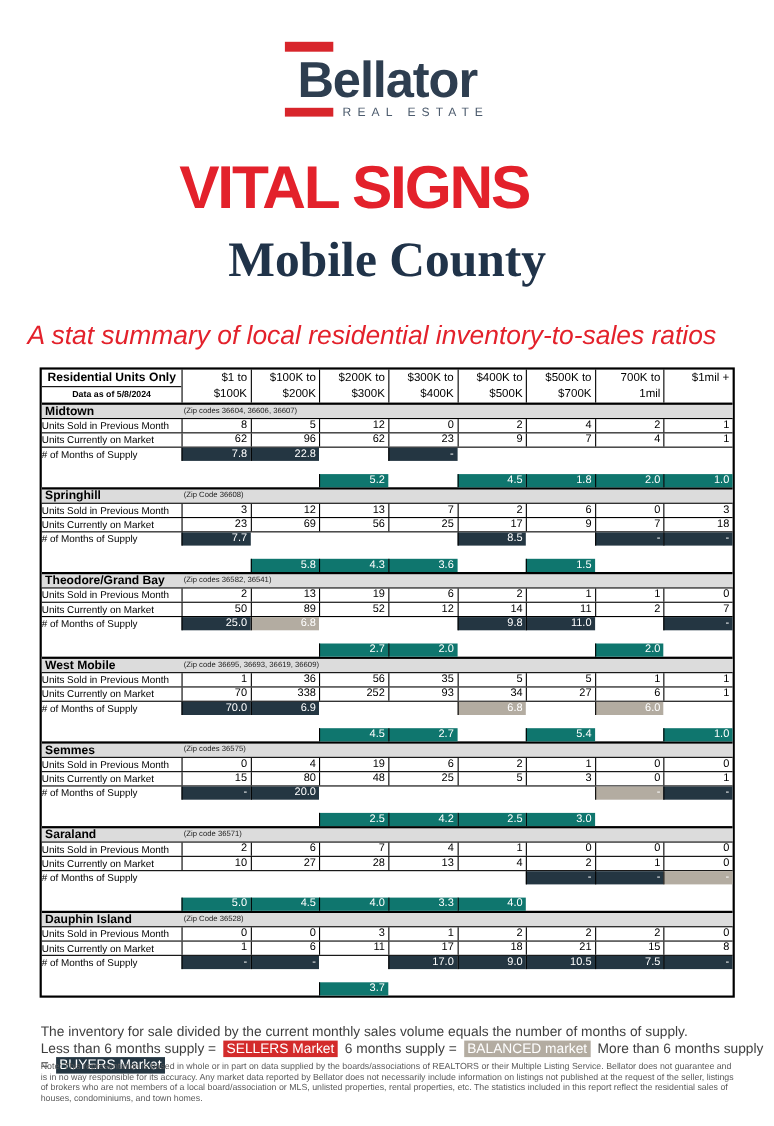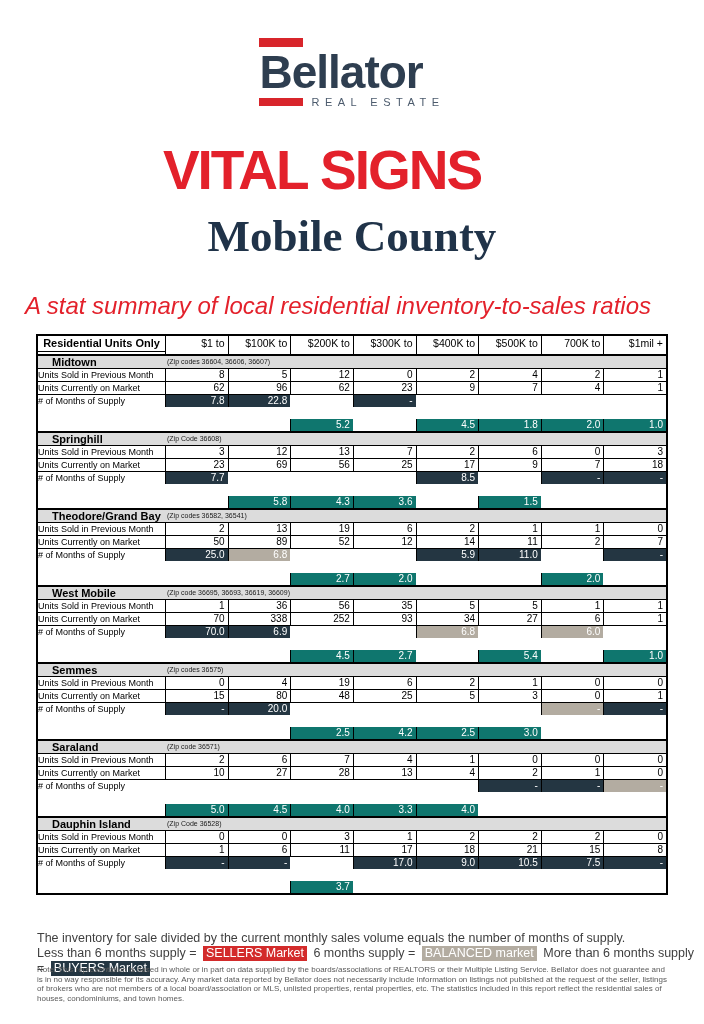--- a/index.html
+++ b/index.html
@@ -1,47 +1,47 @@
 <!DOCTYPE html>
 <html><head>
 <meta charset="utf-8">
 <style>
   html,body{margin:0;padding:0;}
   body{width:704px;height:1024px;background:#fff;font-family:"Liberation Sans",sans-serif;position:relative;overflow:hidden;}
 
   
   .logo{position:absolute;top:38px;left:0;width:704px;display:flex;justify-content:center;}
-  .logo-inner{display:inline-block;text-align:left;}
+  .logo-inner{display:inline-block;text-align:center;}
   .logo-bar-top{width:44px;height:9px;background:#d8252b;margin-bottom:3px;}
   .logo-word{font-size:46px;font-weight:700;color:#2e3e50;letter-spacing:-1px;line-height:44px;}
   .logo-bottom{display:flex;align-items:center;margin-top:2px;}
   .logo-bar-bottom{width:44px;height:8px;background:#d8252b;margin-right:8px;}
   .logo-realestate{font-size:11px;letter-spacing:5.5px;color:#4c5b6d;font-weight:400;}
 
   
   .vital{position:absolute;top:138px;left:0;width:644px;text-align:center;
          font-size:55px;font-weight:700;letter-spacing:-2px;color:#e3212b;}
   .county{position:absolute;top:210px;left:0;width:704px;text-align:center;
           font-family:"Liberation Serif",serif;font-size:45px;font-weight:600;color:#203349;}
   .tagline{position:absolute;top:292px;left:0;width:676px;text-align:center;
            font-size:24px;font-style:italic;color:#e3212b;font-weight:500;}
 
   
   .vstable{position:absolute;left:36px;top:334px;width:632px;border:2px solid #000;box-sizing:border-box;background:#fff;}
   .t-row{display:grid;grid-template-columns:127px repeat(8,1fr);}
   .t-row.area{display:grid;grid-template-columns:127px 1fr;background:#dcdcdc;border-top:2px solid #000;}
-  .t-row.head{height:18px;}
+  .t-row.head{height:30px;}
   .cell{box-sizing:border-box;overflow:hidden;white-space:nowrap;}
   .cell+.cell{border-left:1px solid #000;}
   .t-row.area .cell+.cell{border-left:none;}
   .t-row.datar{border-top:1px solid #000;}
   .corner-title{font-size:11px;font-weight:700;text-align:center;line-height:15px;border-bottom:1px solid #000;height:15px;}
   .corner-sub{font-size:8px;font-weight:700;text-align:center;line-height:14px;height:14px;}
   .colhead{font-size:10.5px;text-align:right;padding-right:3px;line-height:14.5px;}
-  .area-name{font-size:11px;font-weight:700;padding-left:14px;line-height:12px;height:12px;}
+  .area-name{font-size:11px;font-weight:700;padding-left:3px;line-height:12px;height:12px;}
   .area-zips{font-size:7px;padding-left:2px;line-height:12px;height:12px;color:#1a1a1a;}
   .rowlabel{font-size:9px;text-align:left;padding-right:3px;line-height:12px;height:12px;}
   .num{font-size:10px;text-align:right;padding-right:3px;line-height:12px;height:12px;}
   .supply .num{color:#fff;font-weight:400;padding-left:19px;}
   .mk-sellers{background:#0f766e;margin-top:24px;}
   .mk-buyers{background:#243642;}
   .mk-balanced{background:#b3aca1;}
 
   
   .explainer{position:absolute;left:37px;top:931px;font-size:12.5px;color:#3f3f3f;}
@@ -208,21 +208,21 @@
       <div class="cell num">11</div>
       <div class="cell num">2</div>
       <div class="cell num">7</div>
     </div>
     <div class="t-row datar supply">
       <div class="cell rowlabel"># of Months of Supply</div>
       <div class="cell num mk-buyers">25.0</div>
       <div class="cell num mk-balanced">6.8</div>
       <div class="cell num mk-sellers">2.7</div>
       <div class="cell num mk-sellers">2.0</div>
-      <div class="cell num mk-buyers">5.9</div>
+      <div class="cell num mk-buyers">9.8</div>
       <div class="cell num mk-buyers">11.0</div>
       <div class="cell num mk-sellers">2.0</div>
       <div class="cell num mk-buyers">-</div>
     </div>
     <div class="t-row area">
       <div class="cell area-name">West Mobile</div>
       <div class="cell area-zips">(Zip code 36695, 36693, 36619, 36609)</div>
     </div>
     <div class="t-row datar">
       <div class="cell rowlabel">Units Sold in Previous Month</div>

